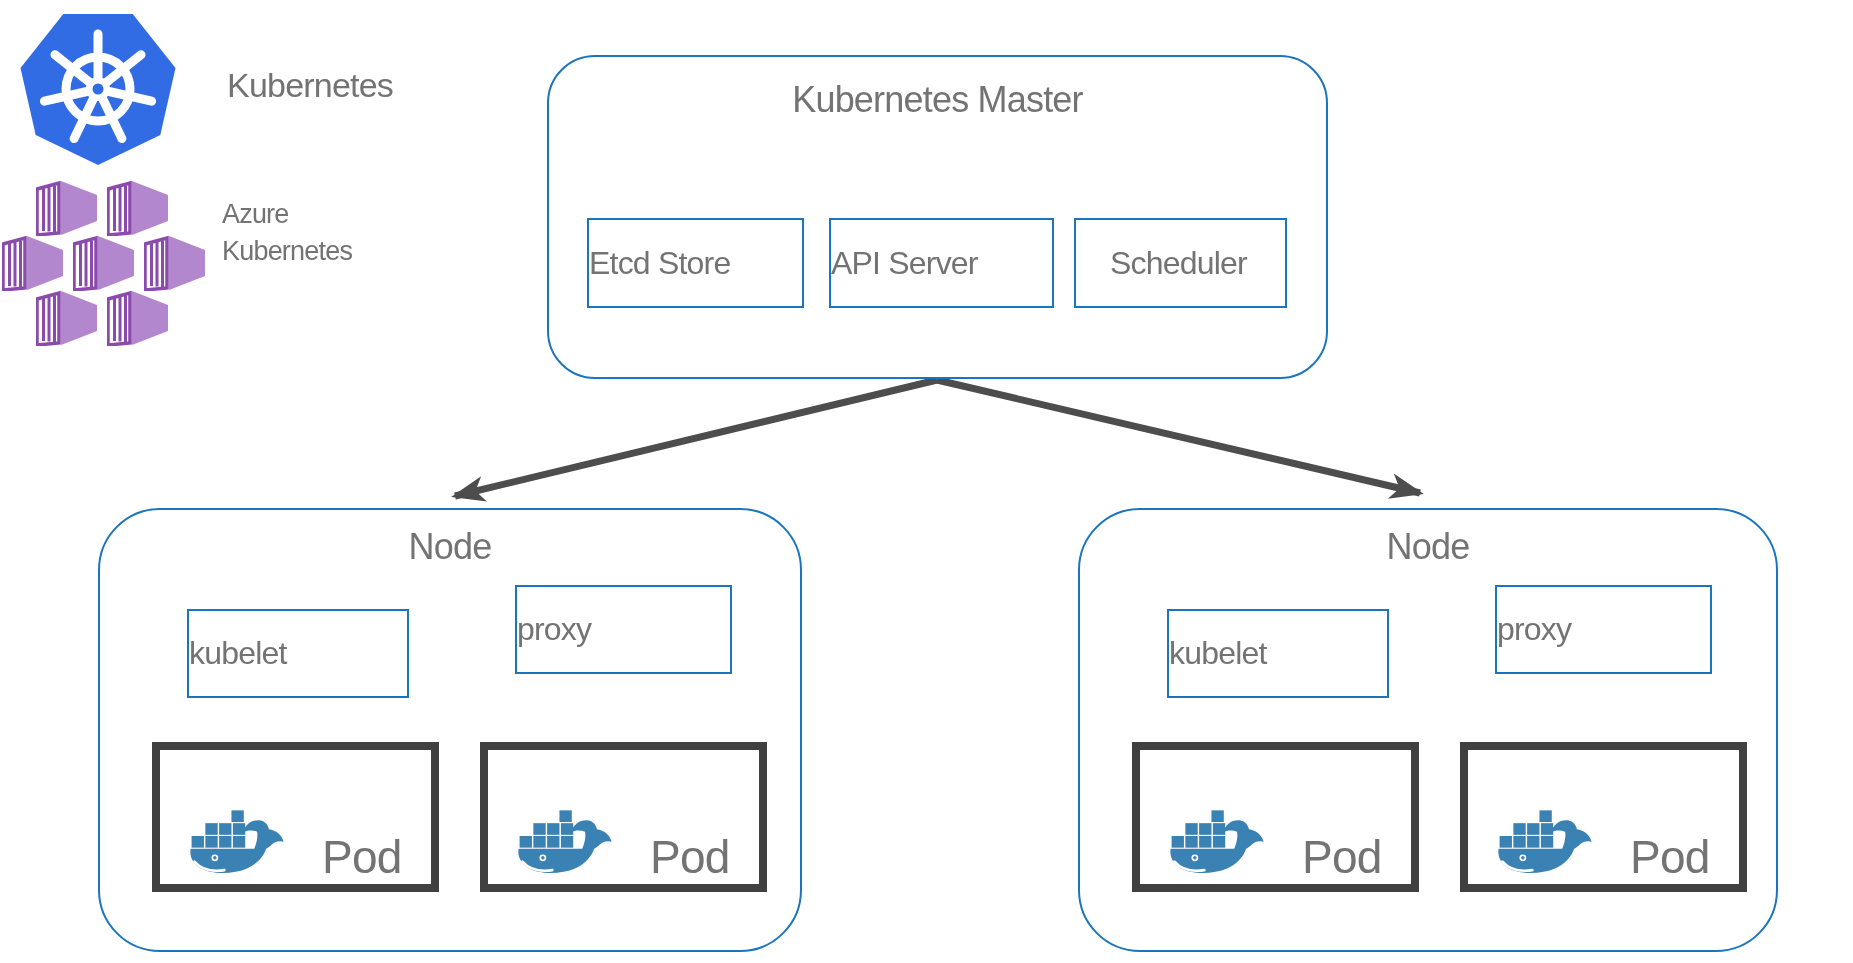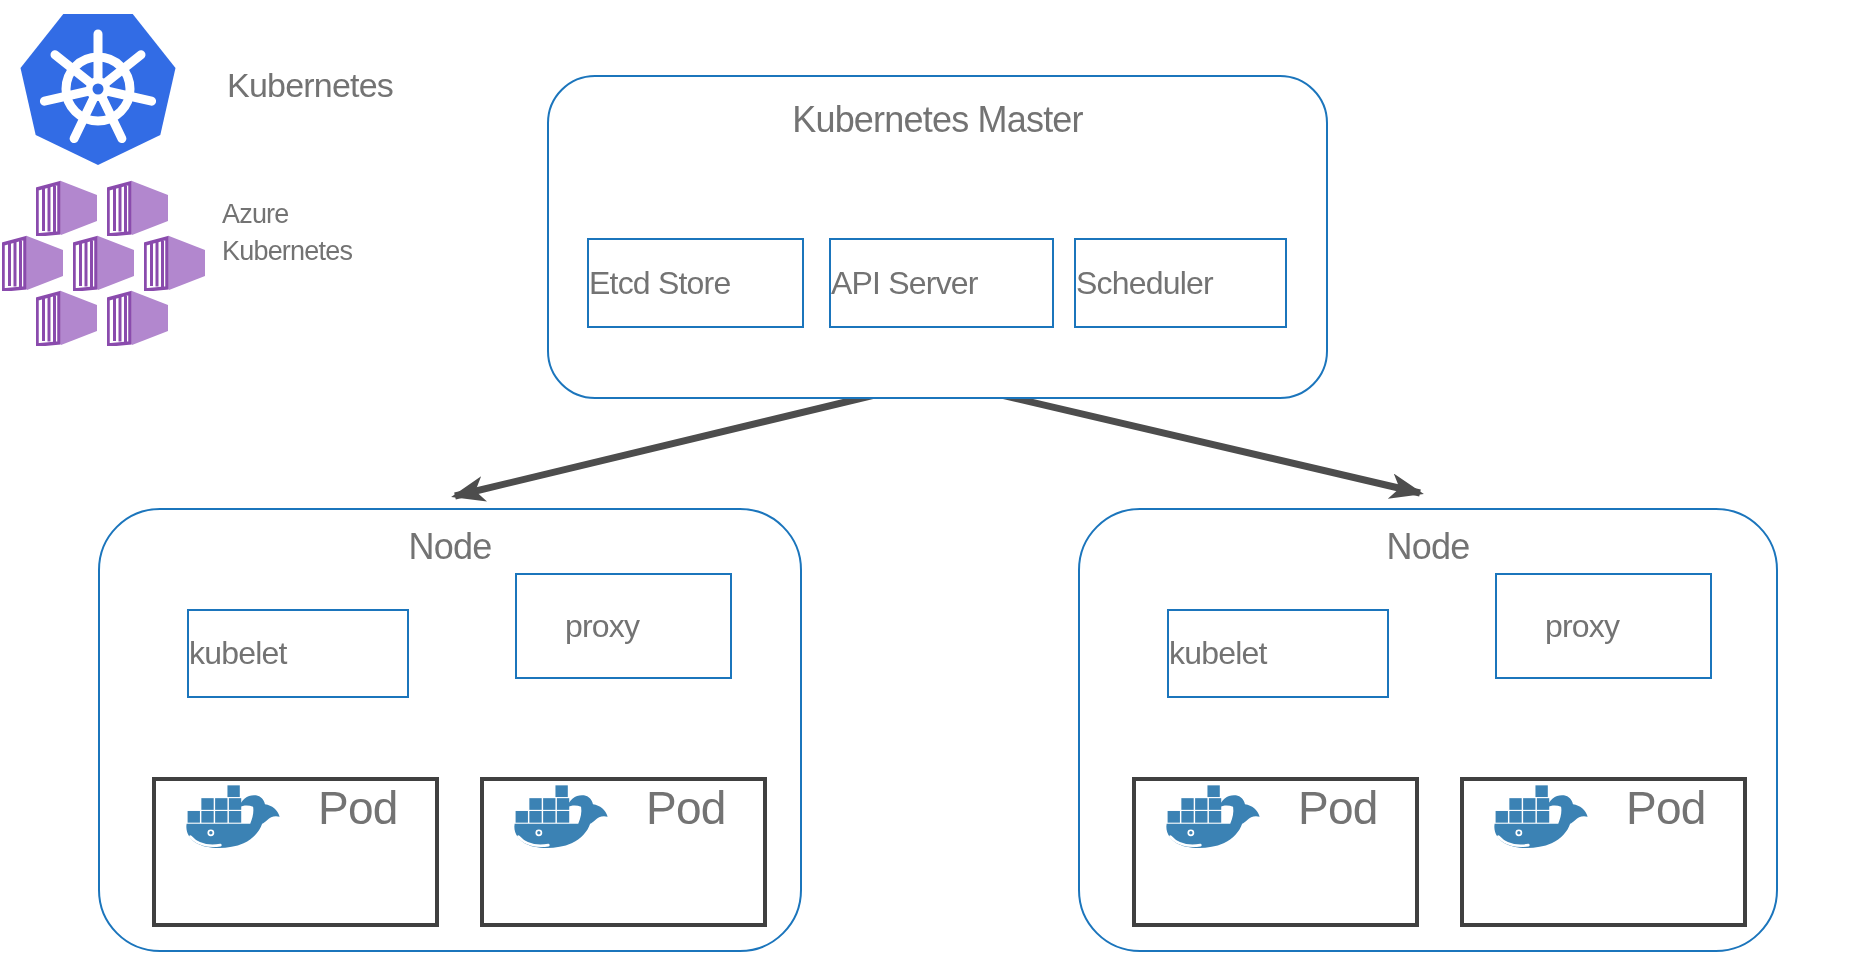--- a/index.html
+++ b/index.html
@@ -10,37 +10,37 @@
   .txt{color:#737373;letter-spacing:-0.8px;}
   
   .k8s-logo{position:absolute;left:18px;top:6px;width:160px;height:160px;}
   .k8s-label{position:absolute;left:200px;top:66px;width:220px;text-align:center;
     font-size:34px;}
   .aks-logo{position:absolute;left:2px;top:178px;width:206px;height:168px;}
   .aks-label{position:absolute;left:222px;top:196px;width:216px;text-align:left;
     font-size:27px;line-height:37px;}
   
   .group{position:absolute;border:2px solid #1B75BC;background:#fff;box-sizing:border-box;}
-  .master{left:547px;top:55px;width:781px;height:324px;border-radius:48px;margin-top:20px;}
+  .master{left:547px;top:55px;width:781px;height:324px;border-radius:48px;}
   .node-left{left:98px;top:508px;width:704px;height:444px;border-radius:62px;}
   .node-right{left:1078px;top:508px;width:700px;height:444px;border-radius:62px;}
   .group-title{position:absolute;left:0;right:0;text-align:center;font-size:36px;}
   .master .group-title{top:22px;}
   .node-title{top:16px;}
   
   .mini{position:absolute;border:2px solid #1B75BC;box-sizing:border-box;
     display:flex;align-items:center;justify-content:flex-start;font-size:32px;background:#fff;}
   .mini.m-etcd{left:38px;top:161px;width:217px;height:90px;}
   .mini.m-api{left:280px;top:161px;width:225px;height:90px;}
-  .mini.m-sched{left:525px;top:161px;width:213px;height:90px;}
+  .mini.m-sched{left:525px;top:161px;width:213px;height:90px;padding-left:34px;}
   .mini.n-kubelet{left:87px;top:75px;width:222px;height:89px;margin-top:24px;}
-  .mini.n-proxy{left:415px;top:63px;width:217px;height:106px;padding-left:48px;}
+  .mini.n-proxy{left:415px;top:75px;width:217px;height:89px;}
   
-  .pod{position:absolute;border:4px solid #404040;box-sizing:border-box;background:#fff;
-    display:flex;align-items:flex-start;margin-top:35px;}
+  .pod{position:absolute;border:8px solid #404040;box-sizing:border-box;background:#fff;
+    display:flex;align-items:flex-end;}
   .pod.p1{left:52px;top:232px;width:287px;height:150px;}
   .pod.p2{left:380px;top:232px;width:287px;height:150px;}
   .pod .whale{width:112px;height:78px;margin-left:24px;flex:0 0 auto;color:#3B82B4;fill:#3B82B4;}
   .pod .pod-label{font-size:46px;margin-left:26px;}
   
   .arrows{position:absolute;left:0;top:0;width:1853px;height:963px;pointer-events:none;}
   .hidden-defs{position:absolute;width:0;height:0;overflow:hidden;}
 </style>
 </head>
 <body>

